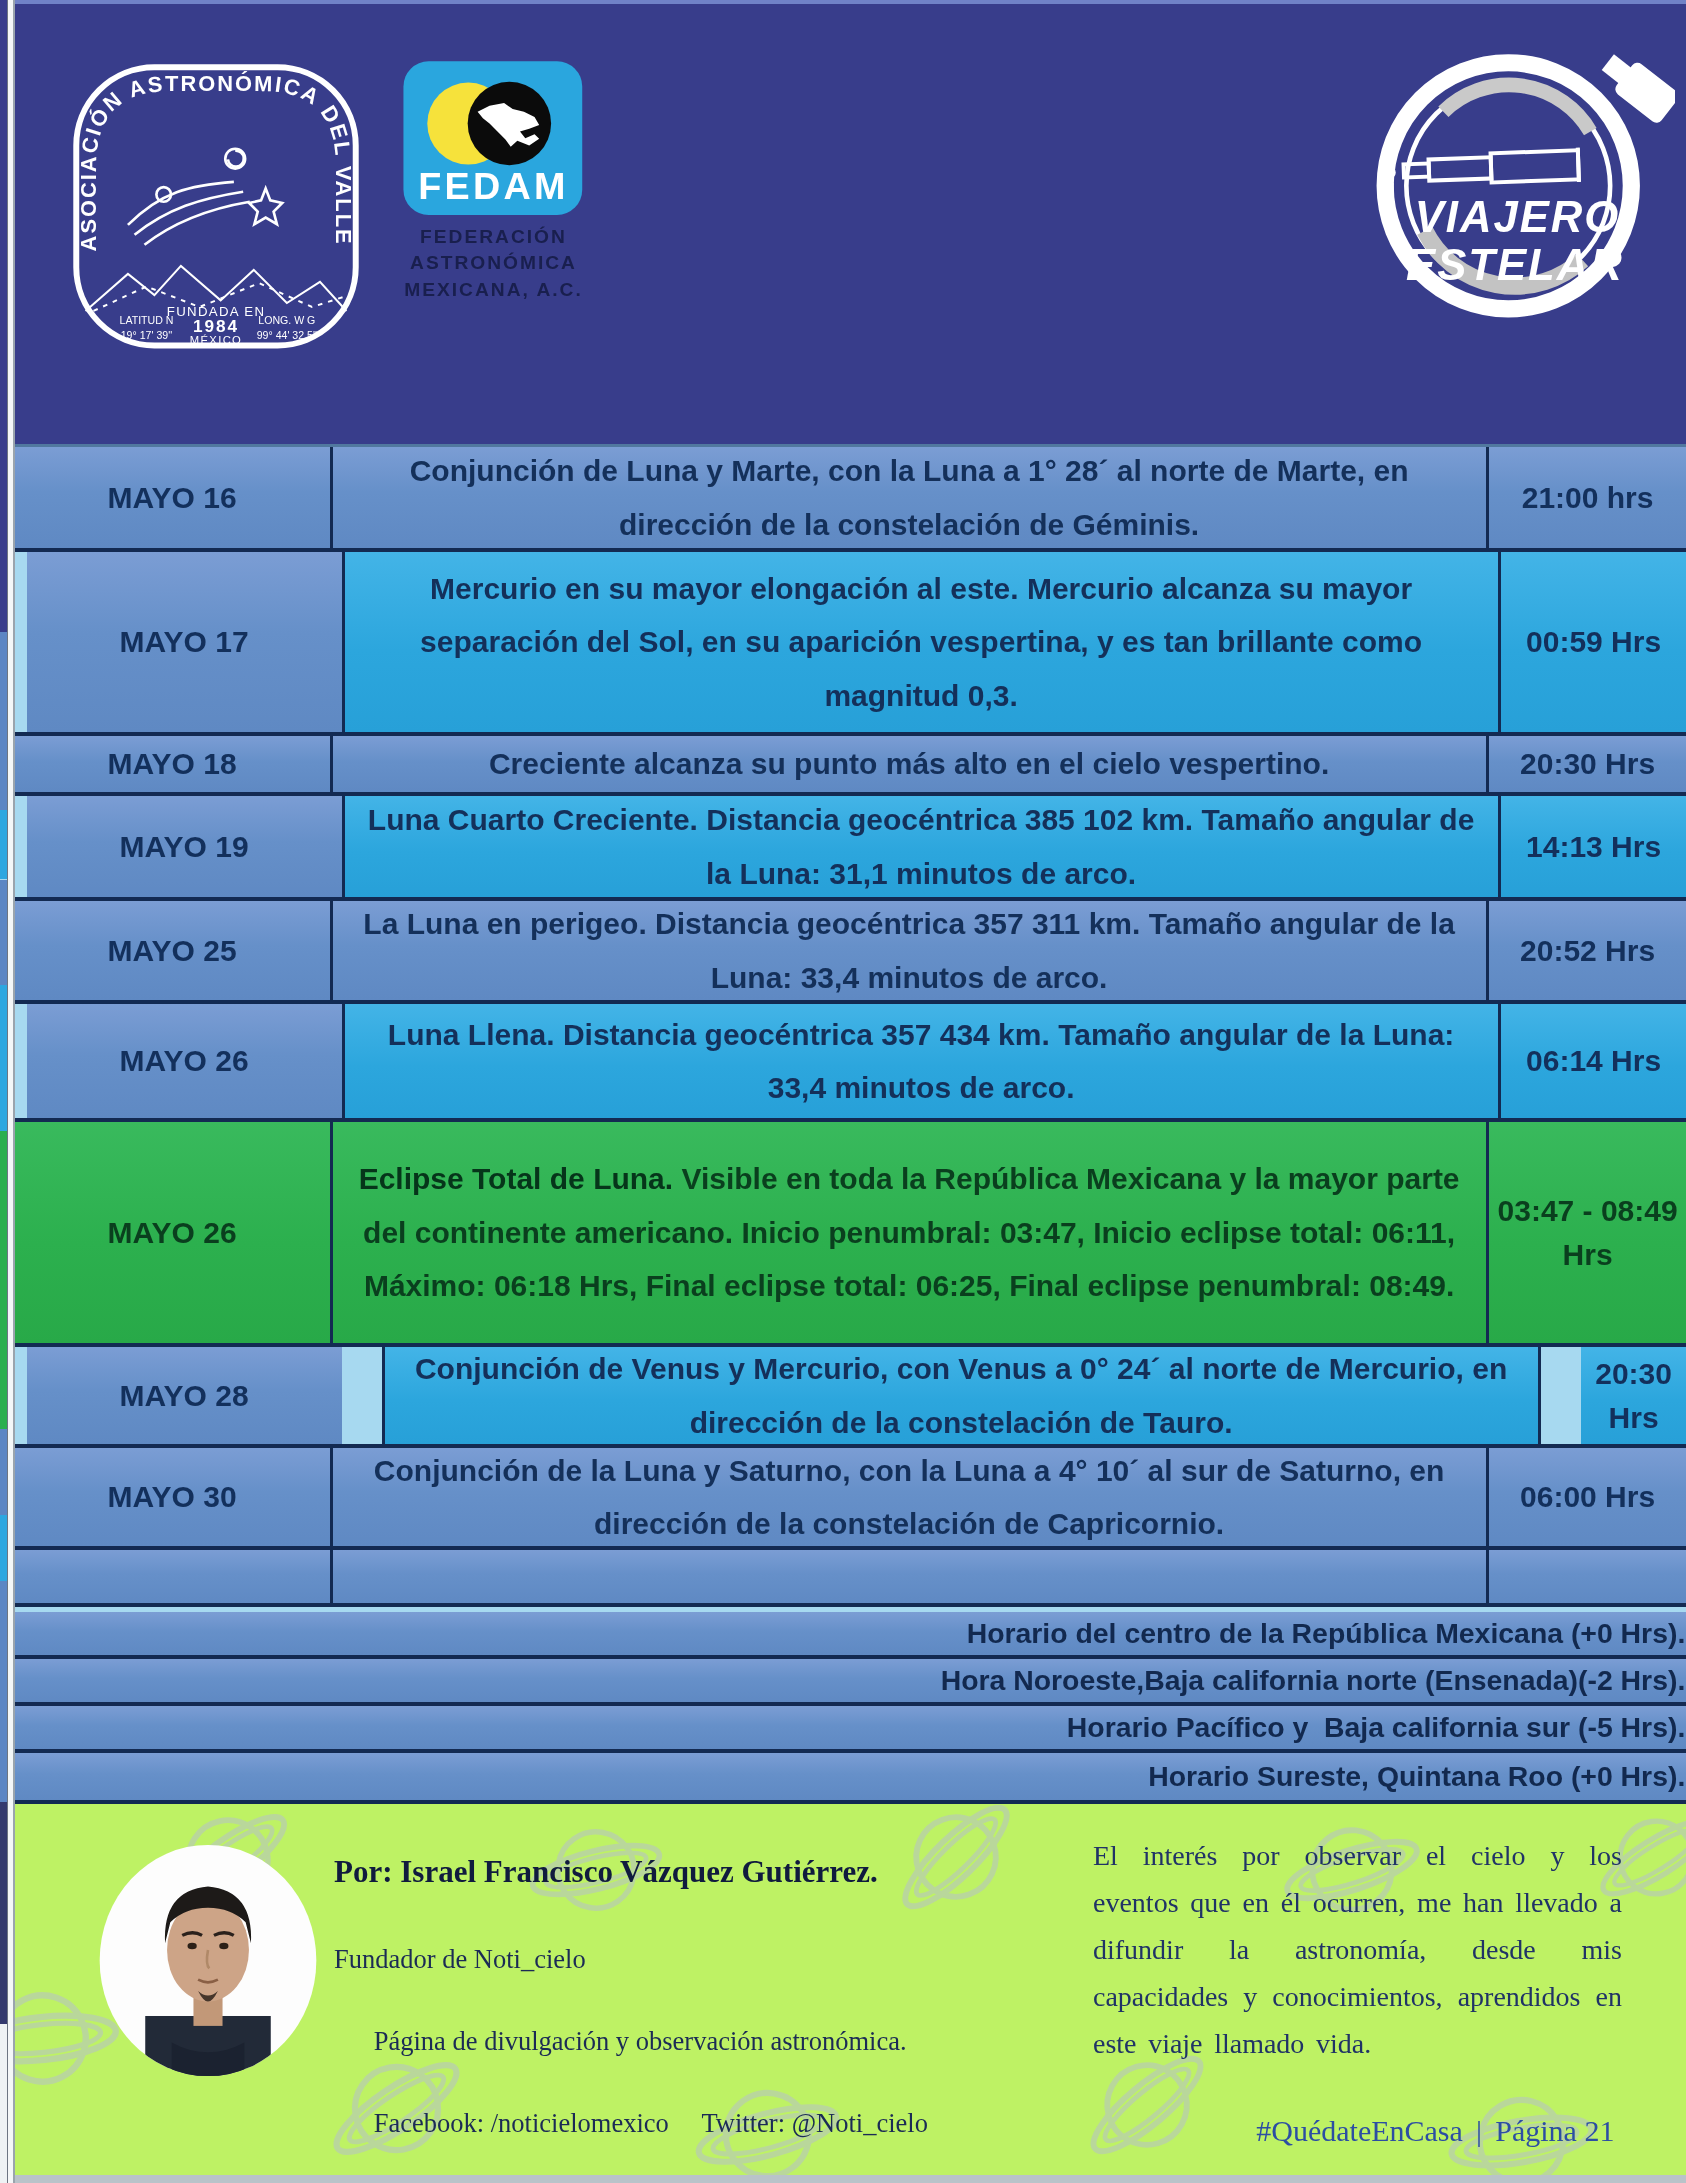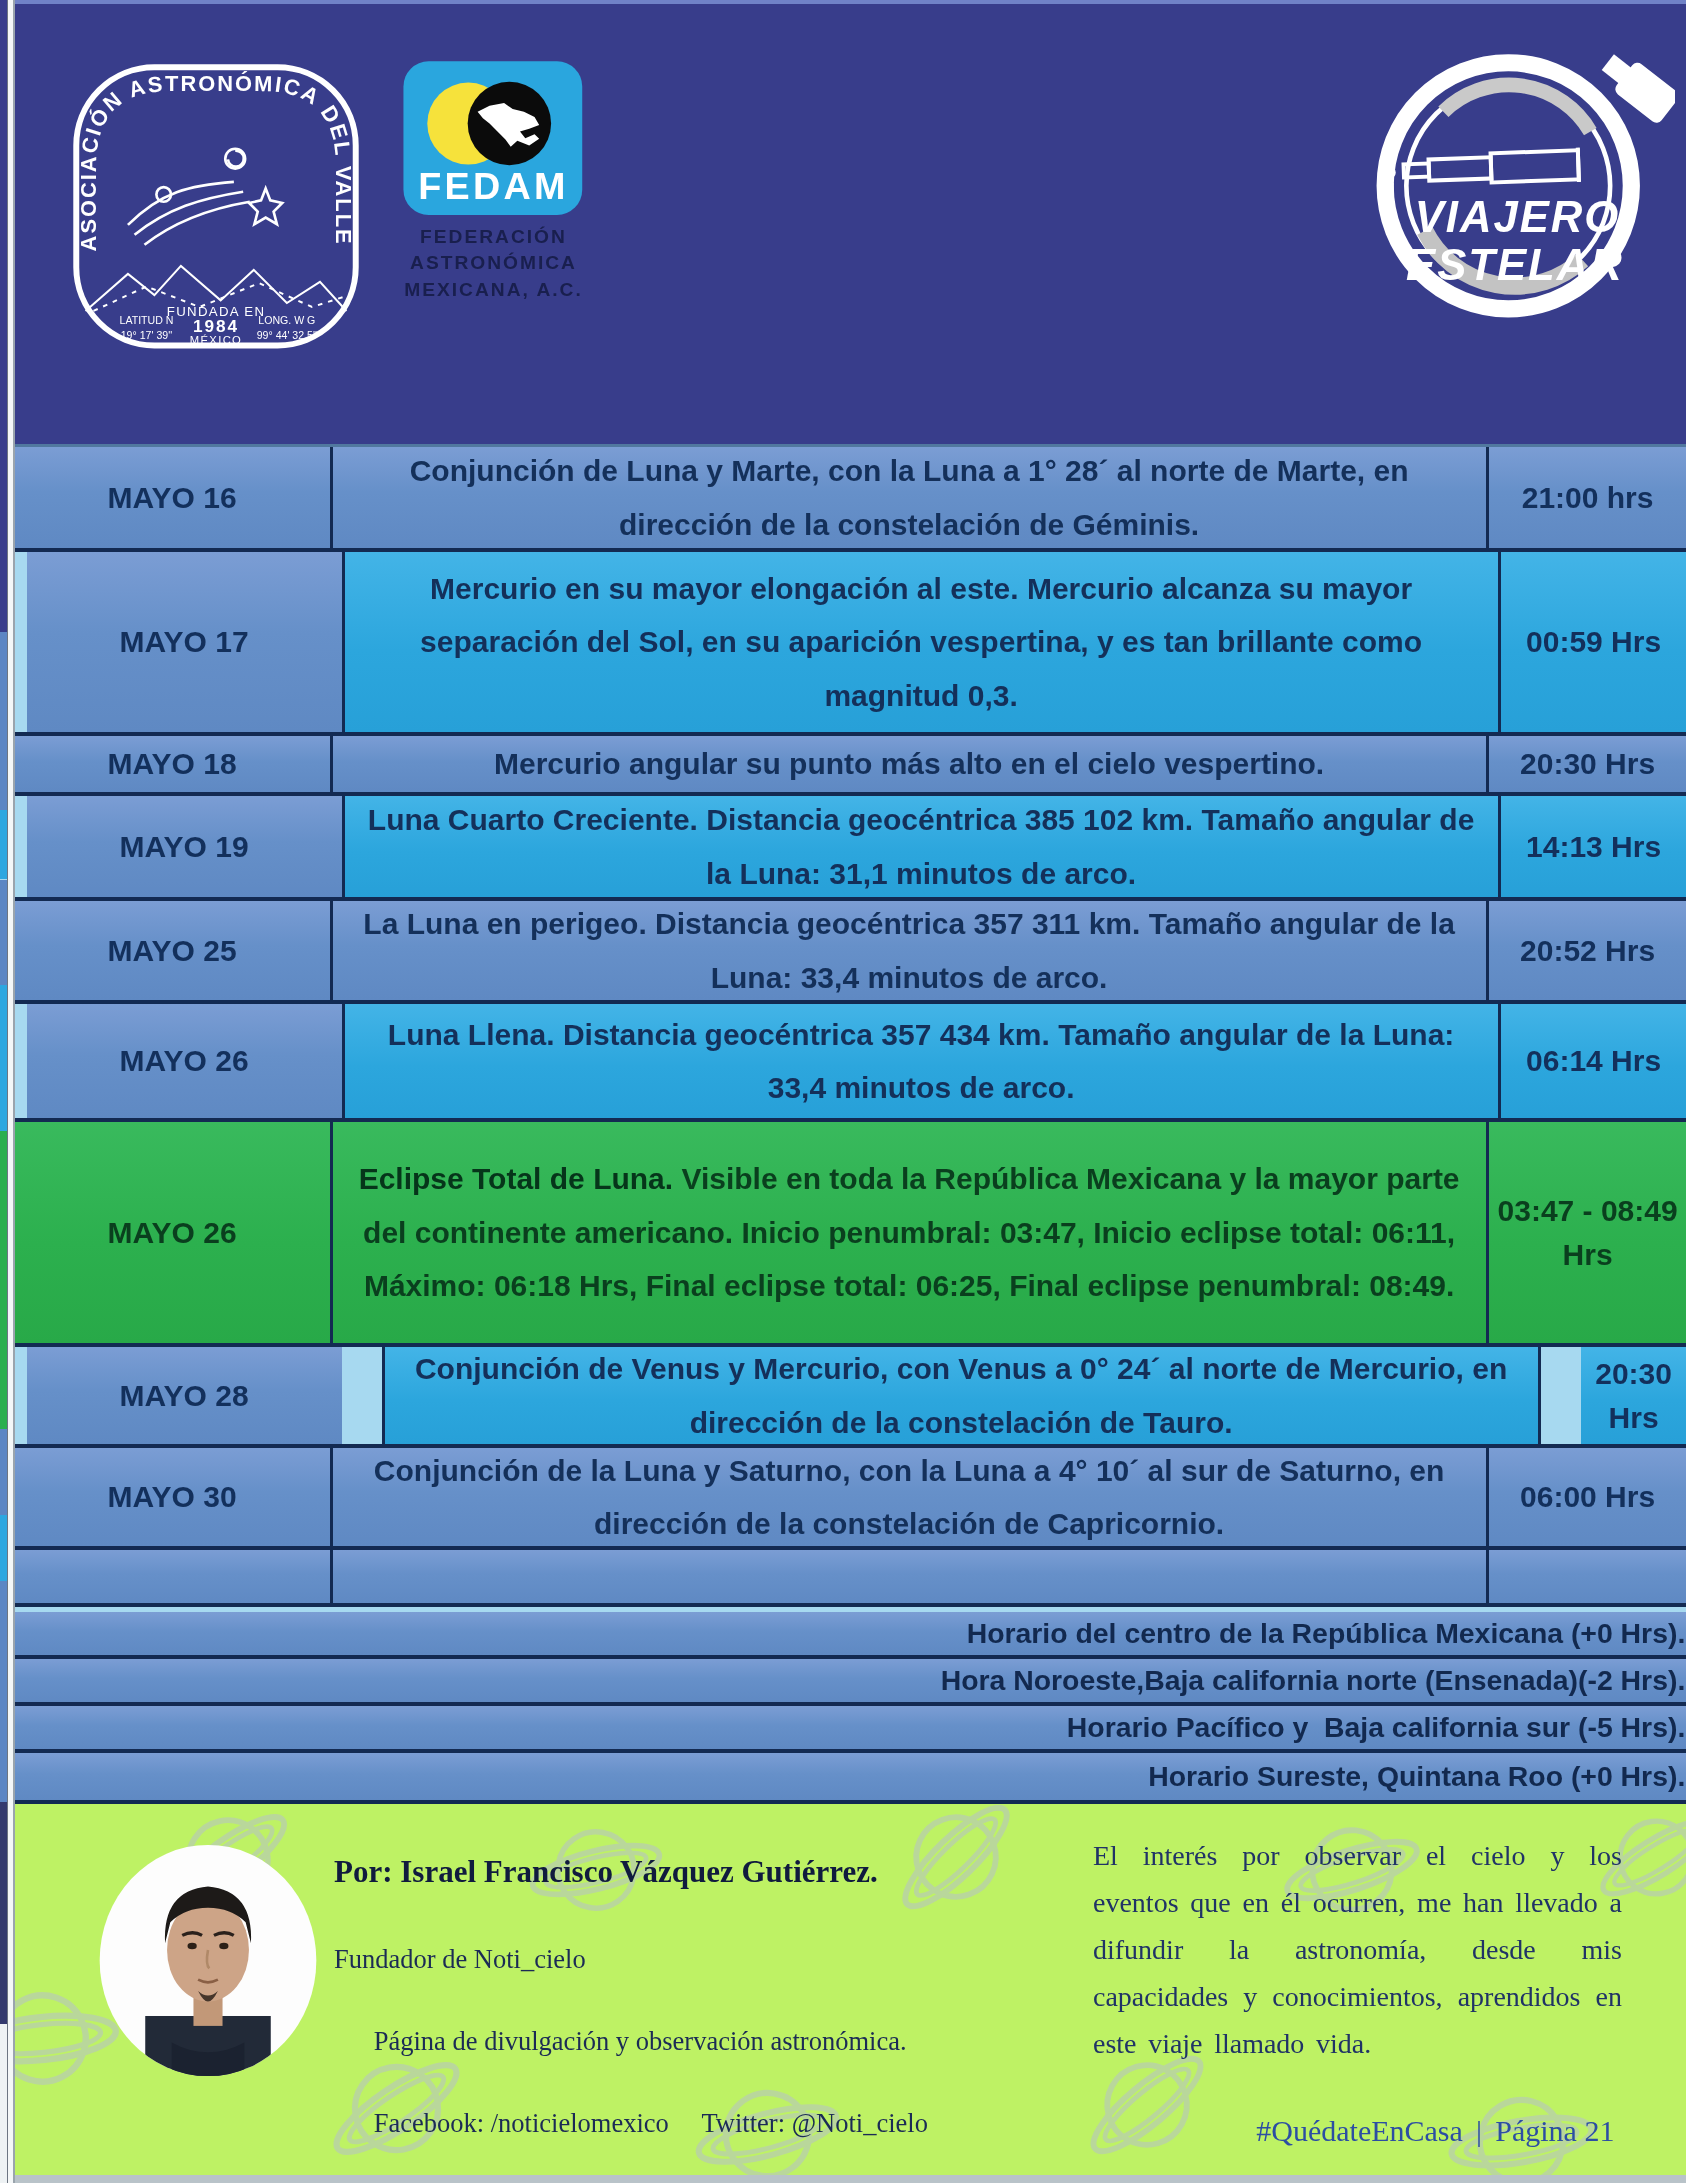--- a/index.html
+++ b/index.html
@@ -171,21 +171,21 @@
         <div class="cell c-time">
           <span>00:59 Hrs</span>
         </div>
       </div>
 
       <div class="trow v-plain" style="height: 56px;">
         <div class="cell c-date">
           <span>MAYO 18</span>
         </div>
         <div class="cell c-desc">
-          <p><span class="lead"></span><span>Mercurio angular su punto más alto en el cielo vespertino.</span></p>
+          <p><span class="lead"></span><span>Creciente alcanza su punto más alto en el cielo vespertino.</span></p>
         </div>
         <div class="cell c-time">
           <span>20:30 Hrs</span>
         </div>
       </div>
 
       <div class="trow v-cyan" style="height: 101px;">
         <div class="cell c-date">
           <span>MAYO 19</span>
         </div>

